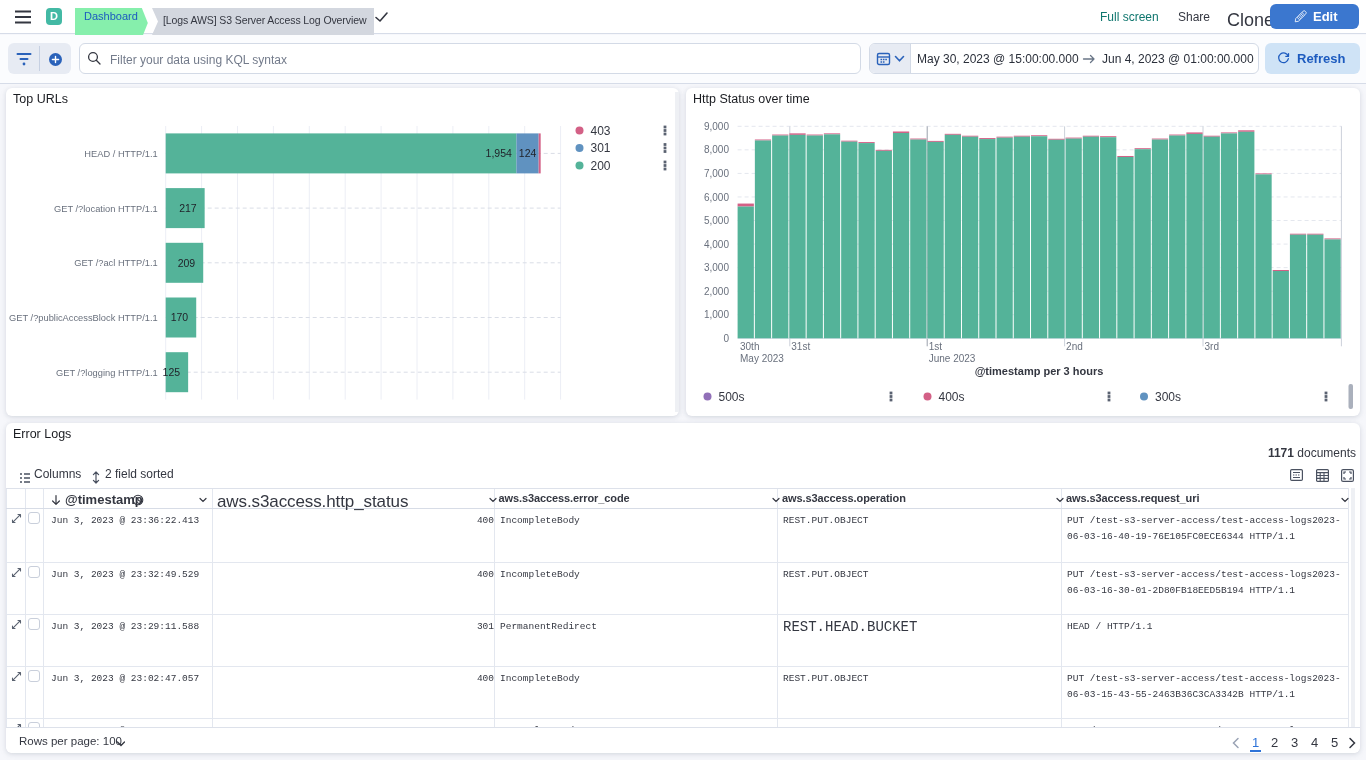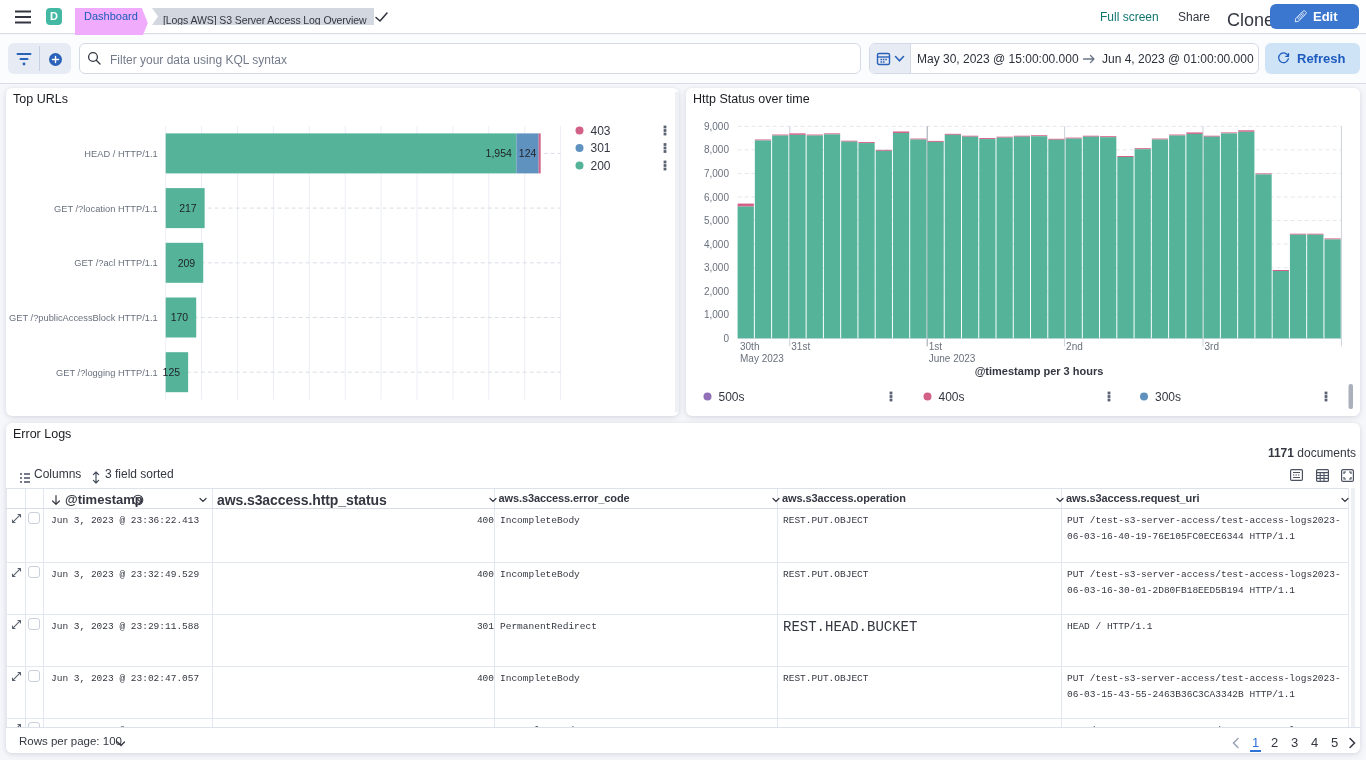--- a/index.html
+++ b/index.html
@@ -5,22 +5,22 @@
 .panel { position:absolute; background:#fff; border-radius:6px; box-shadow:0 1px 4px rgba(45,60,80,0.12), 0 2px 8px rgba(45,60,80,0.06); }
 .ptitle { position:absolute; left:7px; top:4px; font-size:12.5px; font-weight:normal; color:#1a1c21; }
 </style></head>
 <body>
 
 <div style="position:absolute;left:0;top:0;width:1366px;height:34px;background:#fff;border-bottom:1px solid #d6dce8"></div>
 <svg style="position:absolute;left:15px;top:10px" width="16" height="14" viewBox="0 0 16 14">
     <path d="M0 1.5 h16 M0 7 h16 M0 12.5 h16" stroke="#343741" stroke-width="2.2"></path>
   </svg>
 <div style="position:absolute;left:46px;top:8px;width:16px;height:17px;border-radius:4px;background:#43b9a4;color:#fff;font-size:11px;font-weight:bold;text-align:center;line-height:17px">D</div>
-<div style="position:absolute;left:75px;top:8px;height:30px;background:#f0abfc;color:#1d5bbf;font-size:11px;line-height:17px;padding:0 10px 0 9px;clip-path:polygon(0 0, calc(100% - 6px) 0, 100% 50%, calc(100% - 6px) 100%, 0 100%)">Dashboard</div>
-<div style="position:absolute;left:152px;top:8px;height:17px;background:#d3d7df;color:#343741;font-size:10.5px;letter-spacing:-0.1px;line-height:17px;padding:4px 8px 0 11px;clip-path:polygon(0 0, 100% 0, 100% 100%, 0 100%, 6px 50%)">[Logs AWS] S3 Server Access Log Overview</div>
+<div style="position:absolute;left:75px;top:8px;height:30px;background:#86efac;color:#1d5bbf;font-size:11px;line-height:17px;padding:0 10px 0 9px;clip-path:polygon(0 0, calc(100% - 6px) 0, 100% 50%, calc(100% - 6px) 100%, 0 100%)">Dashboard</div>
+<div style="position:absolute;left:152px;top:8px;height:27px;background:#d3d7df;color:#343741;font-size:10.5px;letter-spacing:-0.1px;line-height:17px;padding:4px 8px 0 11px;clip-path:polygon(0 0, 100% 0, 100% 100%, 0 100%, 6px 50%)">[Logs AWS] S3 Server Access Log Overview</div>
 <svg style="position:absolute;left:374px;top:11px" width="15" height="12" viewBox="0 0 15 12">
     <path d="M2 6.5 L6 10 L13 2" stroke="#343741" stroke-width="1.6" fill="none" stroke-linecap="round" stroke-linejoin="round"></path>
   </svg>
 <div style="position:absolute;left:1100px;top:10px;font-size:12px;color:#0f766e">Full screen</div>
 <div style="position:absolute;left:1178px;top:10px;font-size:12px;color:#343741">Share</div>
 <div style="position:absolute;left:1227px;top:10px;font-size:18px;color:#343741">Clone</div>
 <div style="position:absolute;left:1270px;top:4px;width:89px;height:25px;background:#3b77cf;border-radius:6px"></div>
 <svg style="position:absolute;left:1294px;top:10px" width="13" height="13" viewBox="0 0 16 16">
     <path d="M11.3 1.4 a1.6 1.6 0 0 1 2.3 0 l1 1 a1.6 1.6 0 0 1 0 2.3 L5.4 13.9 L1.5 14.5 L2.1 10.6 Z M9.8 3 l3.2 3.2 M8.3 4.5 l3.2 3.2 M6.8 6 l3.2 3.2 M5.3 7.5 l3.2 3.2 M3.8 9 l3.2 3.2" stroke="#fff" stroke-width="1" fill="none" stroke-linejoin="round"></path>
   </svg>
@@ -252,21 +252,21 @@
 <div class="ptitle">Error Logs</div>
 <div style="position:absolute;right:4px;top:23px;font-size:12px;color:#343741"><b>1171</b> documents</div>
 
 <svg style="position:absolute;left:13px;top:48.5px" width="12" height="12" viewBox="0 0 12 12">
       <path d="M1 2 h2 M1 6 h2 M1 10 h2 M5 2 h6 M5 6 h6 M5 10 h6" stroke="#4a5160" stroke-width="1.4"></path>
     </svg>
 <div style="position:absolute;left:28px;top:43.5px;font-size:12px;color:#343741">Columns</div>
 <svg style="position:absolute;left:84px;top:47.5px" width="12" height="13" viewBox="0 0 12 13">
       <path d="M6 1 v11 M3.4 3.6 L6 1 L8.6 3.6 M3.4 9.4 L6 12 L8.6 9.4" stroke="#4a5160" stroke-width="1.2" fill="none" stroke-linecap="round" stroke-linejoin="round"></path>
     </svg>
-<div style="position:absolute;left:99px;top:43.5px;font-size:12px;color:#343741">3 field sorted</div>
+<div style="position:absolute;left:99px;top:43.5px;font-size:12px;color:#343741">2 field sorted</div>
 <svg style="position:absolute;left:1284px;top:46px" width="13" height="12" viewBox="0 0 13 12">
       <rect x="0.6" y="0.6" width="11.8" height="10.8" rx="1.2" stroke="#4a5160" stroke-width="1.2" fill="none"></rect>
       <path d="M3 3.5 h7 M3 6 h1.4 M5.5 6 h1.4 M8 6 h1.4 M3 8.5 h7" stroke="#4a5160" stroke-width="1.1"></path>
     </svg>
 <svg style="position:absolute;left:1310px;top:45.5px" width="13" height="13" viewBox="0 0 13 13">
       <rect x="0.6" y="0.6" width="11.8" height="11.8" rx="1" stroke="#4a5160" stroke-width="1.2" fill="none"></rect>
       <path d="M0.6 3.6 h11.8 M4.2 3.6 v8.8 M8 3.6 v8.8 M0.6 6.5 h11.8 M0.6 9.4 h11.8" stroke="#4a5160" stroke-width="1.1"></path>
     </svg>
 <svg style="position:absolute;left:1335px;top:45.5px" width="13" height="13" viewBox="0 0 13 13">
       <rect x="0.6" y="0.6" width="11.8" height="11.8" rx="1.5" stroke="#4a5160" stroke-width="1.2" fill="none"></rect>
@@ -290,21 +290,21 @@
       <path d="M6 1.5 V10 M2.6 7 L6 10.4 L9.4 7" stroke="#343741" stroke-width="1.2" fill="none" stroke-linecap="round" stroke-linejoin="round"></path>
     </svg>
 <div style="position:absolute;left:59px;top:69px;font-size:13px;font-weight:bold;color:#343741">@timestamp</div>
 <svg style="position:absolute;left:126px;top:71px" width="12" height="12" viewBox="0 0 12 12">
       <circle cx="6" cy="6" r="4.8" stroke="#343741" stroke-width="1.1" fill="none"></circle>
       <path d="M6 3.4 V6 L8 7.2" stroke="#343741" stroke-width="1.1" fill="none" stroke-linecap="round"></path>
     </svg>
 <svg style="position:absolute;left:192px;top:72px" width="10" height="10" viewBox="0 0 10 10">
       <path d="M2 3.5 L5 6.5 L8 3.5" stroke="#343741" stroke-width="1.2" fill="none" stroke-linecap="round"></path>
     </svg>
-<div style="position:absolute;left:211px;top:69px;font-size:14px;font-weight:bold;color:#343741;letter-spacing:-0.1px">aws.s3access.http_status</div>
+<div style="position:absolute;left:211px;top:69px;font-size:17px;font-weight:normal;color:#343741;letter-spacing:-0.1px">aws.s3access.http_status</div>
 <div style="position:absolute;left:492.5px;top:69px;font-size:11px;font-weight:bold;color:#343741;letter-spacing:-0.1px">aws.s3access.error_code</div>
 <div style="position:absolute;left:776px;top:69px;font-size:11px;font-weight:bold;color:#343741;letter-spacing:-0.1px">aws.s3access.operation</div>
 <div style="position:absolute;left:1060px;top:69px;font-size:11px;font-weight:bold;color:#343741;letter-spacing:-0.1px">aws.s3access.request_uri</div>
 <svg style="position:absolute;left:481.5px;top:72px" width="10" height="10" viewBox="0 0 10 10">
       <path d="M2 3.5 L5 6.5 L8 3.5" stroke="#343741" stroke-width="1.2" fill="none" stroke-linecap="round"></path>
     </svg>
 <svg style="position:absolute;left:765px;top:72px" width="10" height="10" viewBox="0 0 10 10">
       <path d="M2 3.5 L5 6.5 L8 3.5" stroke="#343741" stroke-width="1.2" fill="none" stroke-linecap="round"></path>
     </svg>
 <svg style="position:absolute;left:1049px;top:72px" width="10" height="10" viewBox="0 0 10 10">

